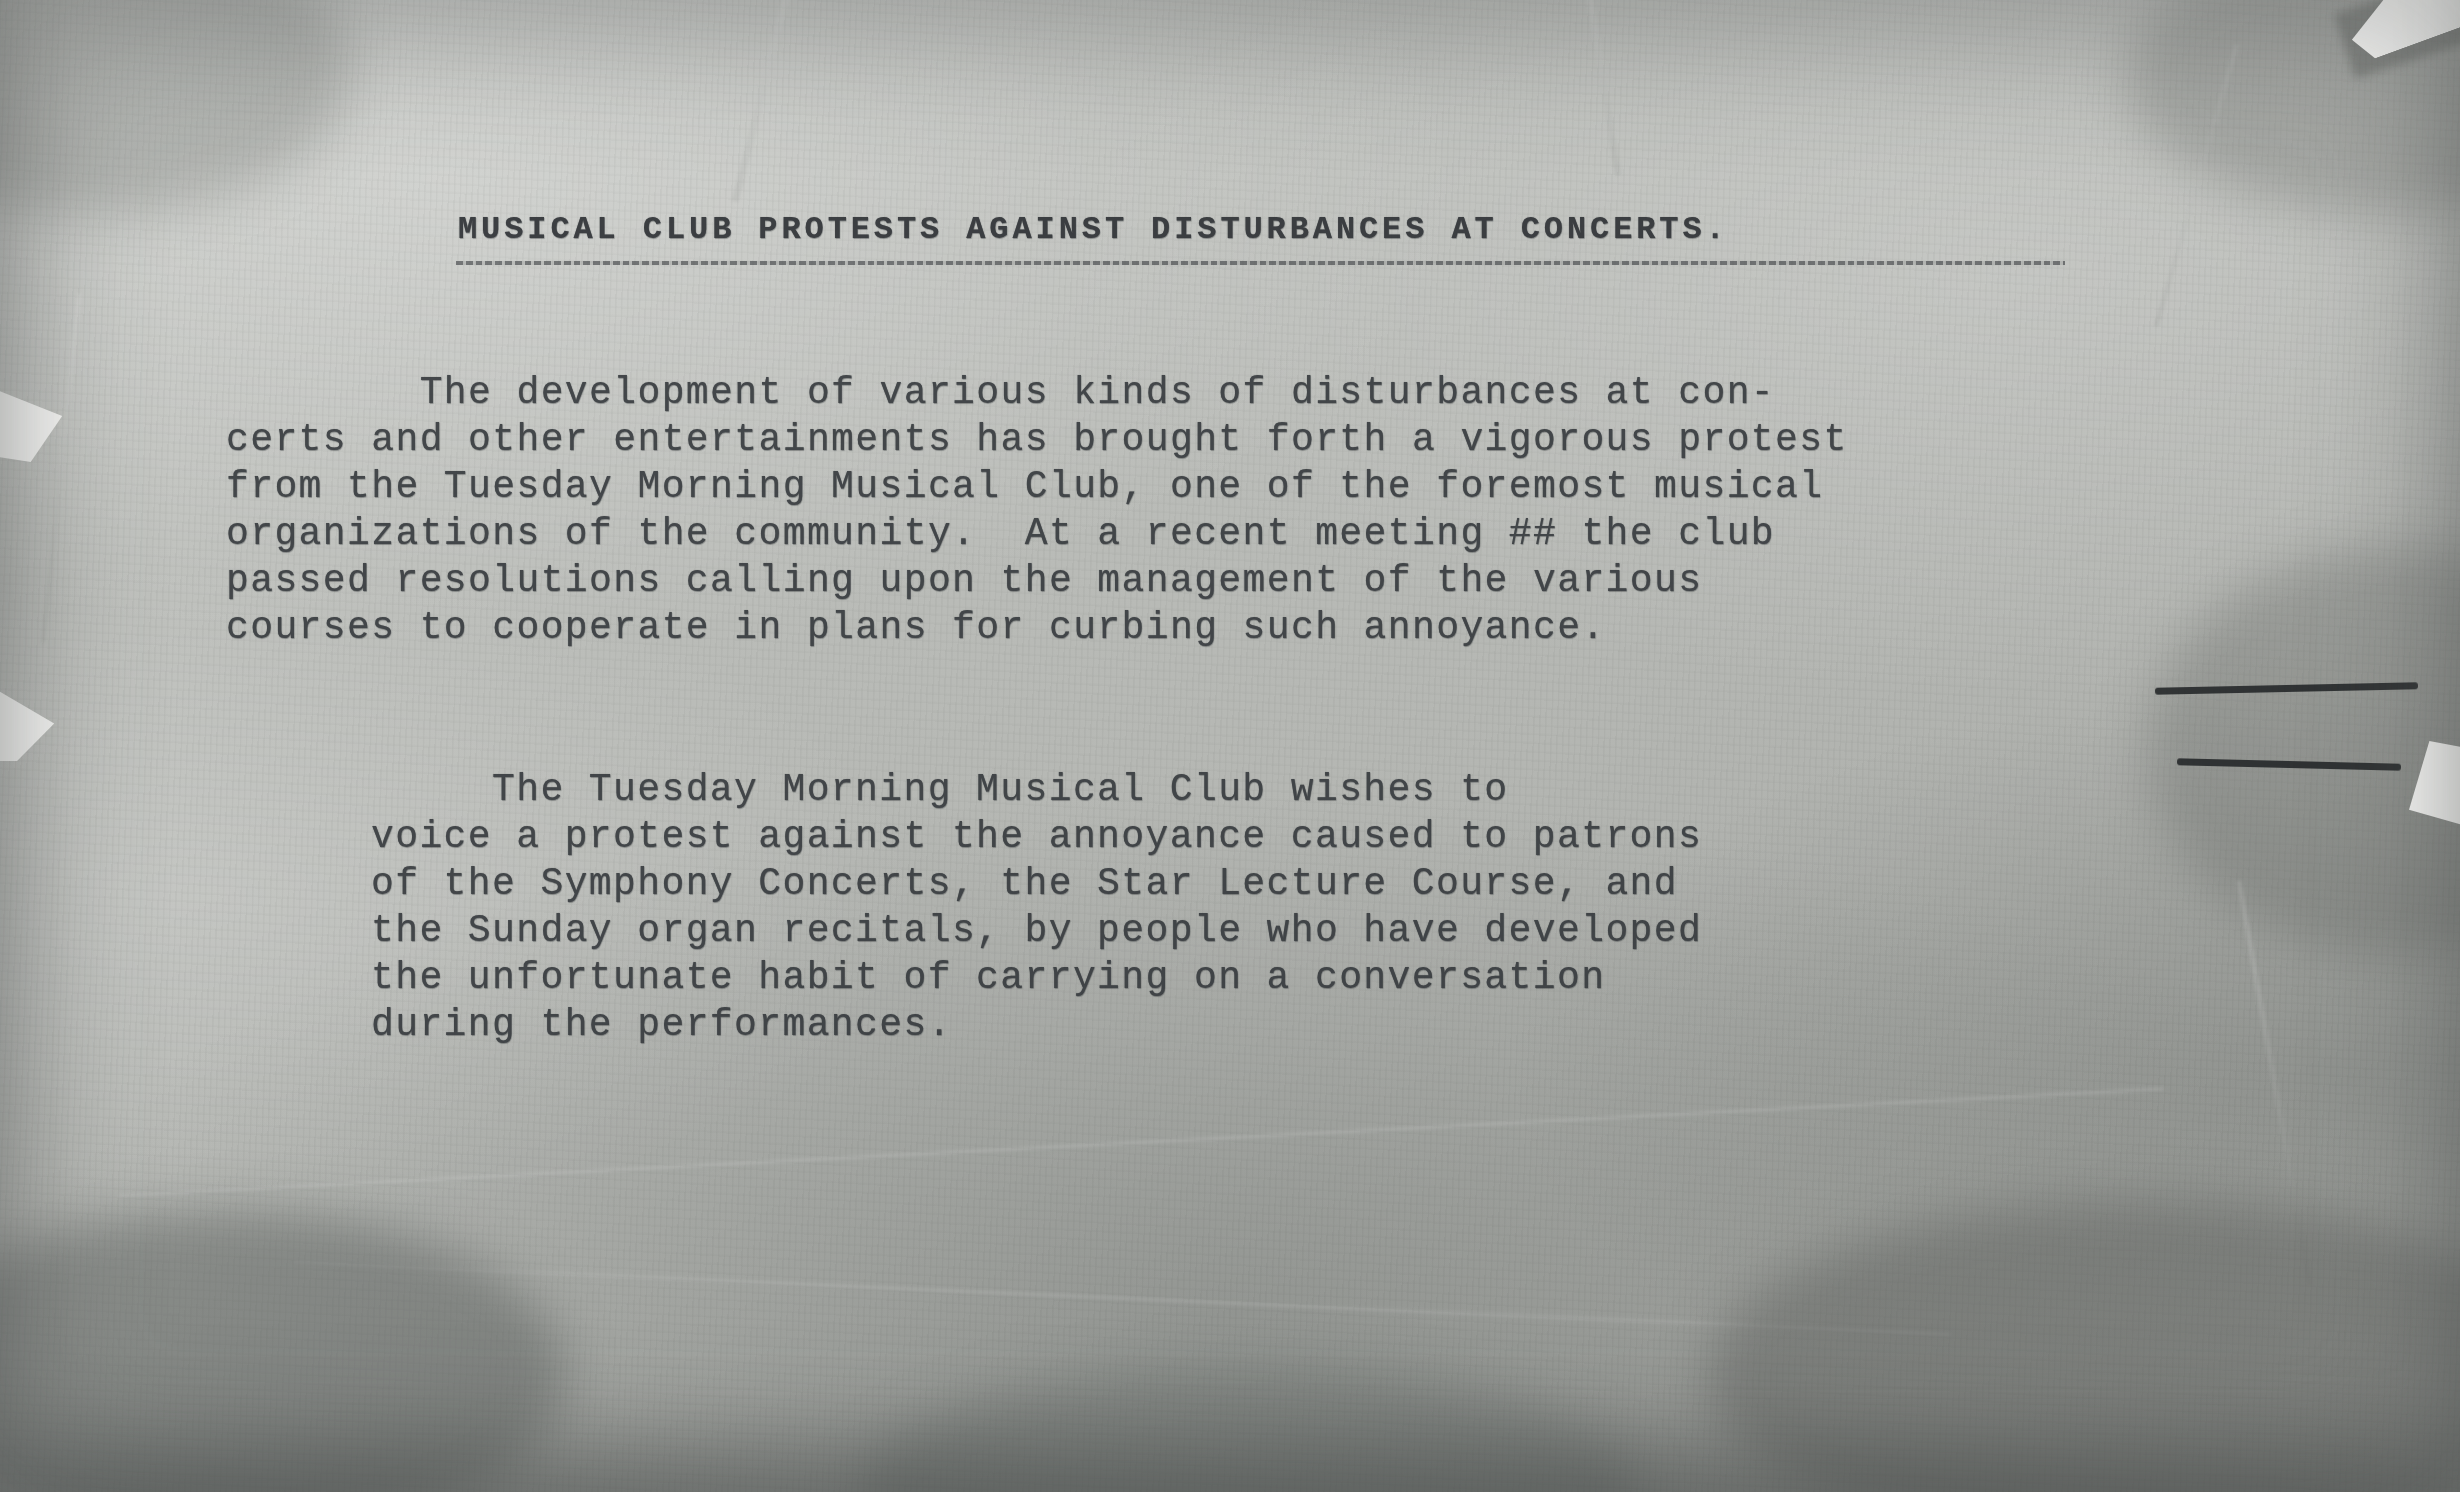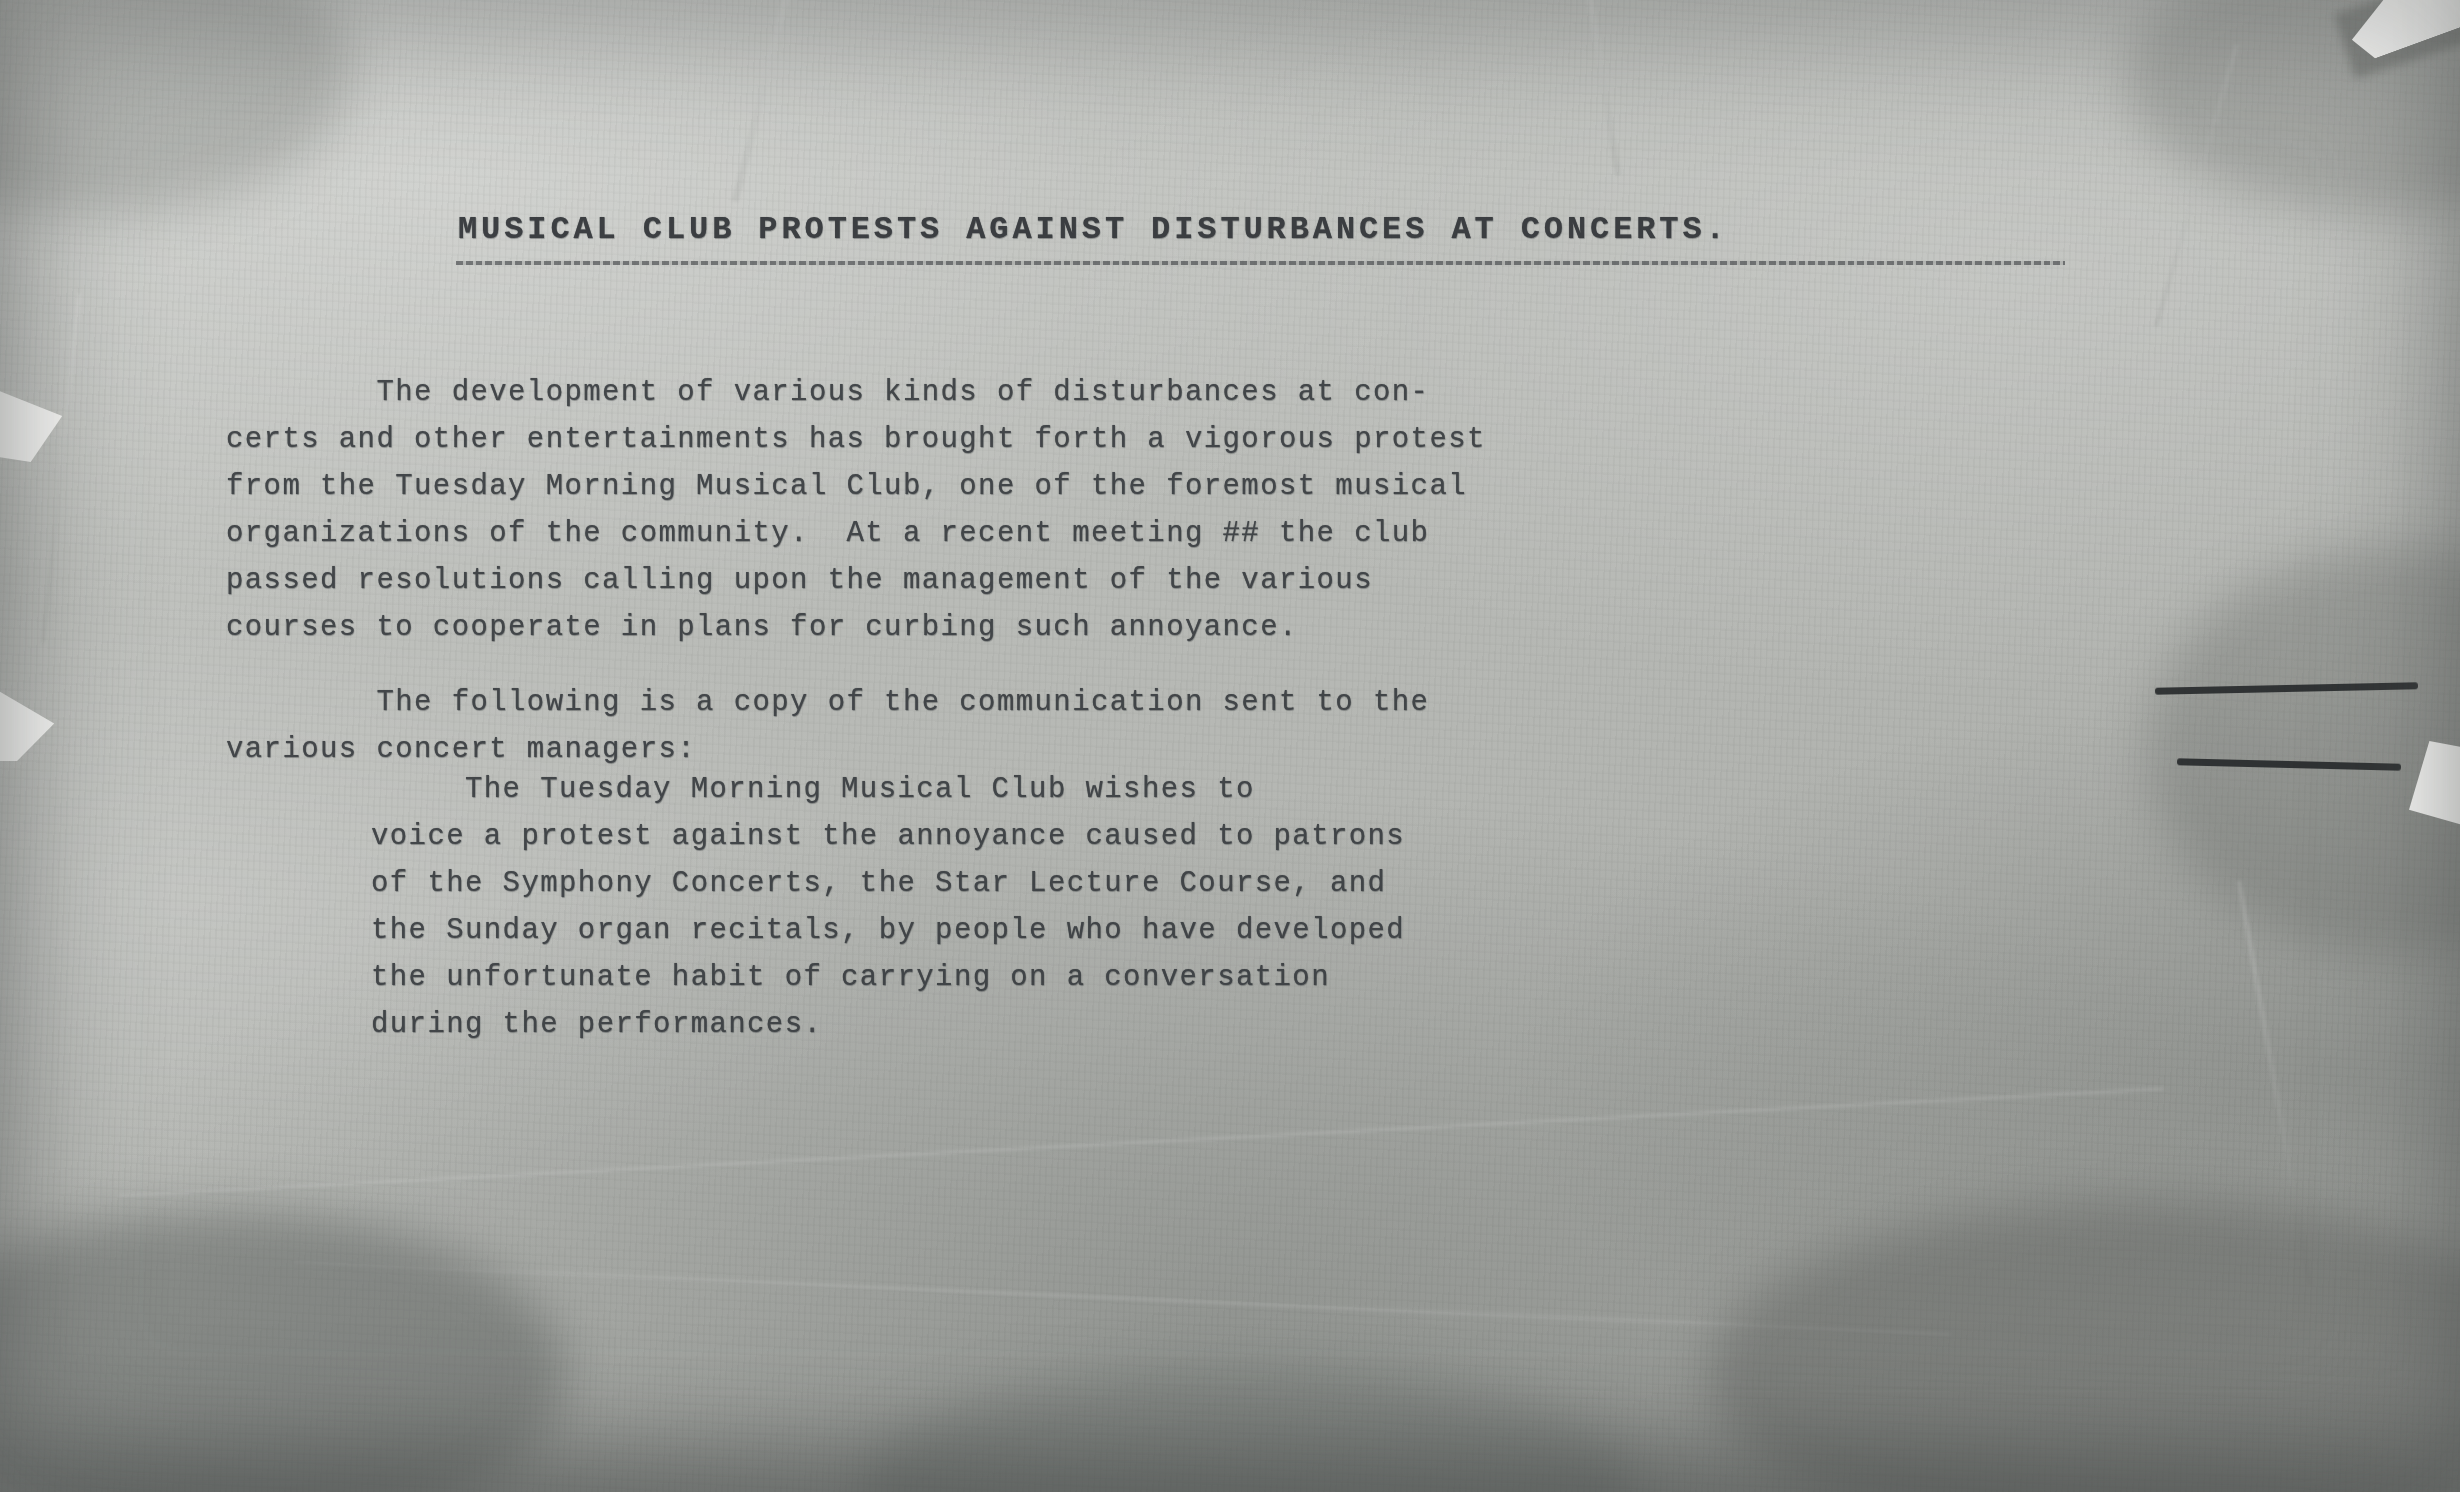--- a/index.html
+++ b/index.html
@@ -107,21 +107,21 @@
     height: 3.9px;
     background: repeating-linear-gradient(90deg,
       rgba(45,48,52,0.75) 0px, rgba(45,48,52,0.75) 6.8px,
       rgba(45,48,52,0.15) 6.8px, rgba(45,48,52,0.15) 9.8px);
     opacity: 0.75;
     filter: blur(0.5px);
   }
 
   .block {
     position: absolute;
-    font-size: 29px;
+    font-size: 38px;
     line-height: 47px;
     margin-top: 12px;
   }
   #para1 { left: 226px; top: 357px; }
   #para2 { left: 226px; top: 667px; }
   #para3 { left: 371px; top: 754px; }
   #para4 { left: 371px; top: 1097px; }
 
   
   .pen-mark {
@@ -176,22 +176,20 @@
     <div class="typed title">MUSICAL CLUB PROTESTS AGAINST DISTURBANCES AT CONCERTS.</div>
     <div class="title-rule"></div>
 
     <pre class="typed block" id="para1">        The development of various kinds of disturbances at con-
 certs and other entertainments has brought forth a vigorous protest
 from the Tuesday Morning Musical Club, one of the foremost musical
 organizations of the community.  At a recent meeting ## the club
 passed resolutions calling upon the management of the various
 courses to cooperate in plans for curbing such annoyance.</pre>
 
-    <pre class="typed block" id="para2">        The following is a copy of the communication sent to the
-various concert managers:</pre>
 
     <pre class="typed block" id="para3">     The Tuesday Morning Musical Club wishes to
 voice a protest against the annoyance caused to patrons
 of the Symphony Concerts, the Star Lecture Course, and
 the Sunday organ recitals, by people who have developed
 the unfortunate habit of carrying on a conversation
 during the performances.</pre>
 
 
   </div>

